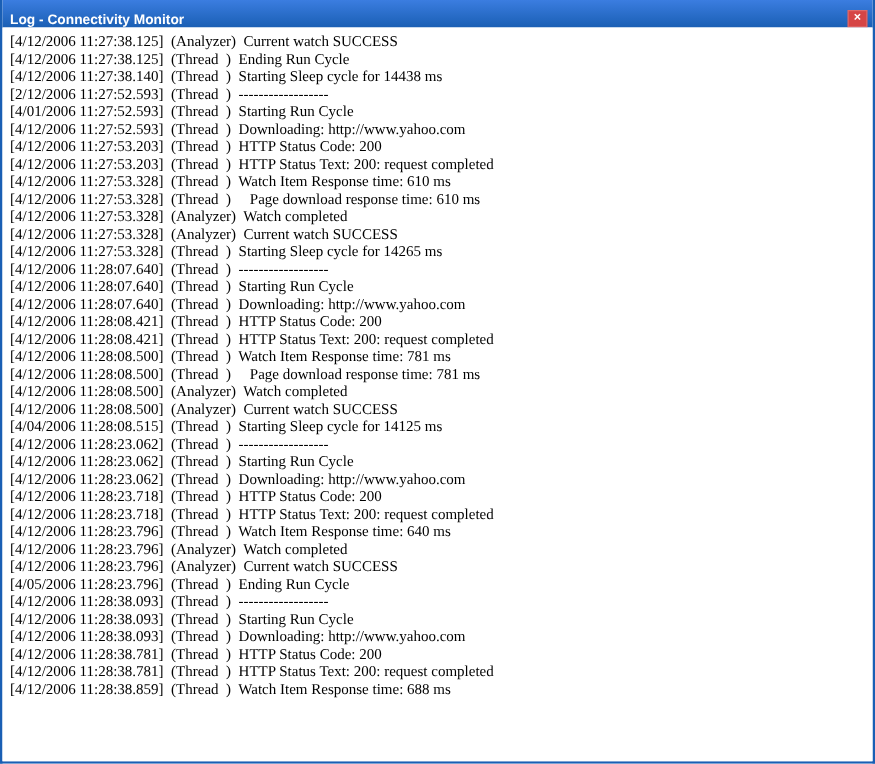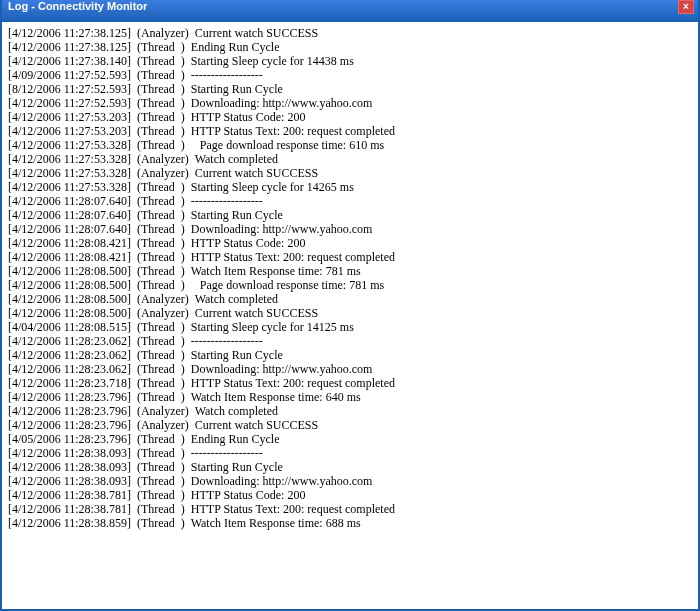--- a/index.html
+++ b/index.html
@@ -1,57 +1,59 @@
 <!DOCTYPE html>
 <html><head>
   <meta charset="utf-8">
   <style>
     * { margin: 0; padding: 0; box-sizing: border-box; }
     html, body { width: 700px; height: 611px; overflow: hidden; font-family: Tahoma, sans-serif; }
     .window { width: 700px; height: 611px; border: 2px solid #1a5fb4; border-top: none; display: flex; flex-direction: column; background: #fff; }
-    .titlebar { height: 22px; background: linear-gradient(to bottom, #3b7de0 0%, #1a5fb4 100%); display: flex; align-items: flex-start; padding: 0 4px; color: #fff; font-size: 11px; font-weight: bold; }
+    .titlebar { height: 22px; background: linear-gradient(to bottom, #3b7de0 0%, #1a5fb4 100%); display: flex; align-items: flex-end; padding: 0 4px; color: #fff; font-size: 11px; font-weight: bold; }
     .titlebar .title { flex: 1; padding-left: 2px; }
     .titlebar .close { width: 16px; height: 14px; background: #d64545; border: 1px solid #fff3; display: flex; align-items: center; justify-content: center; font-size: 10px; line-height: 1; cursor: pointer; }
     .log-area { flex: 1; background: #fff; padding: 4px 6px; overflow: hidden; }
     .log-line { font-family: Liberation Serif, serif; font-size: 12px; line-height: 14px; white-space: pre; color: #000; }
   </style>
 </head>
 <body>
 
 <div class="window">
   <div class="titlebar">
     <span class="title">Log - Connectivity Monitor</span>
     <span class="close">×</span>
   </div>
   <div class="log-area" id="log-area">
       <div class="log-line">[4/12/2006 11:27:38.125]  (Analyzer)  Current watch SUCCESS</div>
       <div class="log-line">[4/12/2006 11:27:38.125]  (Thread  )  Ending Run Cycle</div>
       <div class="log-line">[4/12/2006 11:27:38.140]  (Thread  )  Starting Sleep cycle for 14438 ms</div>
-      <div class="log-line">[4/09/2006 11:27:52.593]  (Thread  )  ------------------</div>
-      <div class="log-line">[8/12/2006 11:27:52.593]  (Thread  )  Starting Run Cycle</div>
+      <div class="log-line">[2/12/2006 11:27:52.593]  (Thread  )  ------------------</div>
+      <div class="log-line">[4/01/2006 11:27:52.593]  (Thread  )  Starting Run Cycle</div>
       <div class="log-line">[4/12/2006 11:27:52.593]  (Thread  )  Downloading: http://www.yahoo.com</div>
       <div class="log-line">[4/12/2006 11:27:53.203]  (Thread  )  HTTP Status Code: 200</div>
       <div class="log-line">[4/12/2006 11:27:53.203]  (Thread  )  HTTP Status Text: 200: request completed</div>
+      <div class="log-line">[4/12/2006 11:27:53.328]  (Thread  )  Watch Item Response time: 610 ms</div>
       <div class="log-line">[4/12/2006 11:27:53.328]  (Thread  )     Page download response time: 610 ms</div>
       <div class="log-line">[4/12/2006 11:27:53.328]  (Analyzer)  Watch completed</div>
       <div class="log-line">[4/12/2006 11:27:53.328]  (Analyzer)  Current watch SUCCESS</div>
       <div class="log-line">[4/12/2006 11:27:53.328]  (Thread  )  Starting Sleep cycle for 14265 ms</div>
       <div class="log-line">[4/12/2006 11:28:07.640]  (Thread  )  ------------------</div>
       <div class="log-line">[4/12/2006 11:28:07.640]  (Thread  )  Starting Run Cycle</div>
       <div class="log-line">[4/12/2006 11:28:07.640]  (Thread  )  Downloading: http://www.yahoo.com</div>
       <div class="log-line">[4/12/2006 11:28:08.421]  (Thread  )  HTTP Status Code: 200</div>
       <div class="log-line">[4/12/2006 11:28:08.421]  (Thread  )  HTTP Status Text: 200: request completed</div>
       <div class="log-line">[4/12/2006 11:28:08.500]  (Thread  )  Watch Item Response time: 781 ms</div>
       <div class="log-line">[4/12/2006 11:28:08.500]  (Thread  )     Page download response time: 781 ms</div>
       <div class="log-line">[4/12/2006 11:28:08.500]  (Analyzer)  Watch completed</div>
       <div class="log-line">[4/12/2006 11:28:08.500]  (Analyzer)  Current watch SUCCESS</div>
       <div class="log-line">[4/04/2006 11:28:08.515]  (Thread  )  Starting Sleep cycle for 14125 ms</div>
       <div class="log-line">[4/12/2006 11:28:23.062]  (Thread  )  ------------------</div>
       <div class="log-line">[4/12/2006 11:28:23.062]  (Thread  )  Starting Run Cycle</div>
       <div class="log-line">[4/12/2006 11:28:23.062]  (Thread  )  Downloading: http://www.yahoo.com</div>
+      <div class="log-line">[4/12/2006 11:28:23.718]  (Thread  )  HTTP Status Code: 200</div>
       <div class="log-line">[4/12/2006 11:28:23.718]  (Thread  )  HTTP Status Text: 200: request completed</div>
       <div class="log-line">[4/12/2006 11:28:23.796]  (Thread  )  Watch Item Response time: 640 ms</div>
       <div class="log-line">[4/12/2006 11:28:23.796]  (Analyzer)  Watch completed</div>
       <div class="log-line">[4/12/2006 11:28:23.796]  (Analyzer)  Current watch SUCCESS</div>
       <div class="log-line">[4/05/2006 11:28:23.796]  (Thread  )  Ending Run Cycle</div>
       <div class="log-line">[4/12/2006 11:28:38.093]  (Thread  )  ------------------</div>
       <div class="log-line">[4/12/2006 11:28:38.093]  (Thread  )  Starting Run Cycle</div>
       <div class="log-line">[4/12/2006 11:28:38.093]  (Thread  )  Downloading: http://www.yahoo.com</div>
       <div class="log-line">[4/12/2006 11:28:38.781]  (Thread  )  HTTP Status Code: 200</div>
       <div class="log-line">[4/12/2006 11:28:38.781]  (Thread  )  HTTP Status Text: 200: request completed</div>

